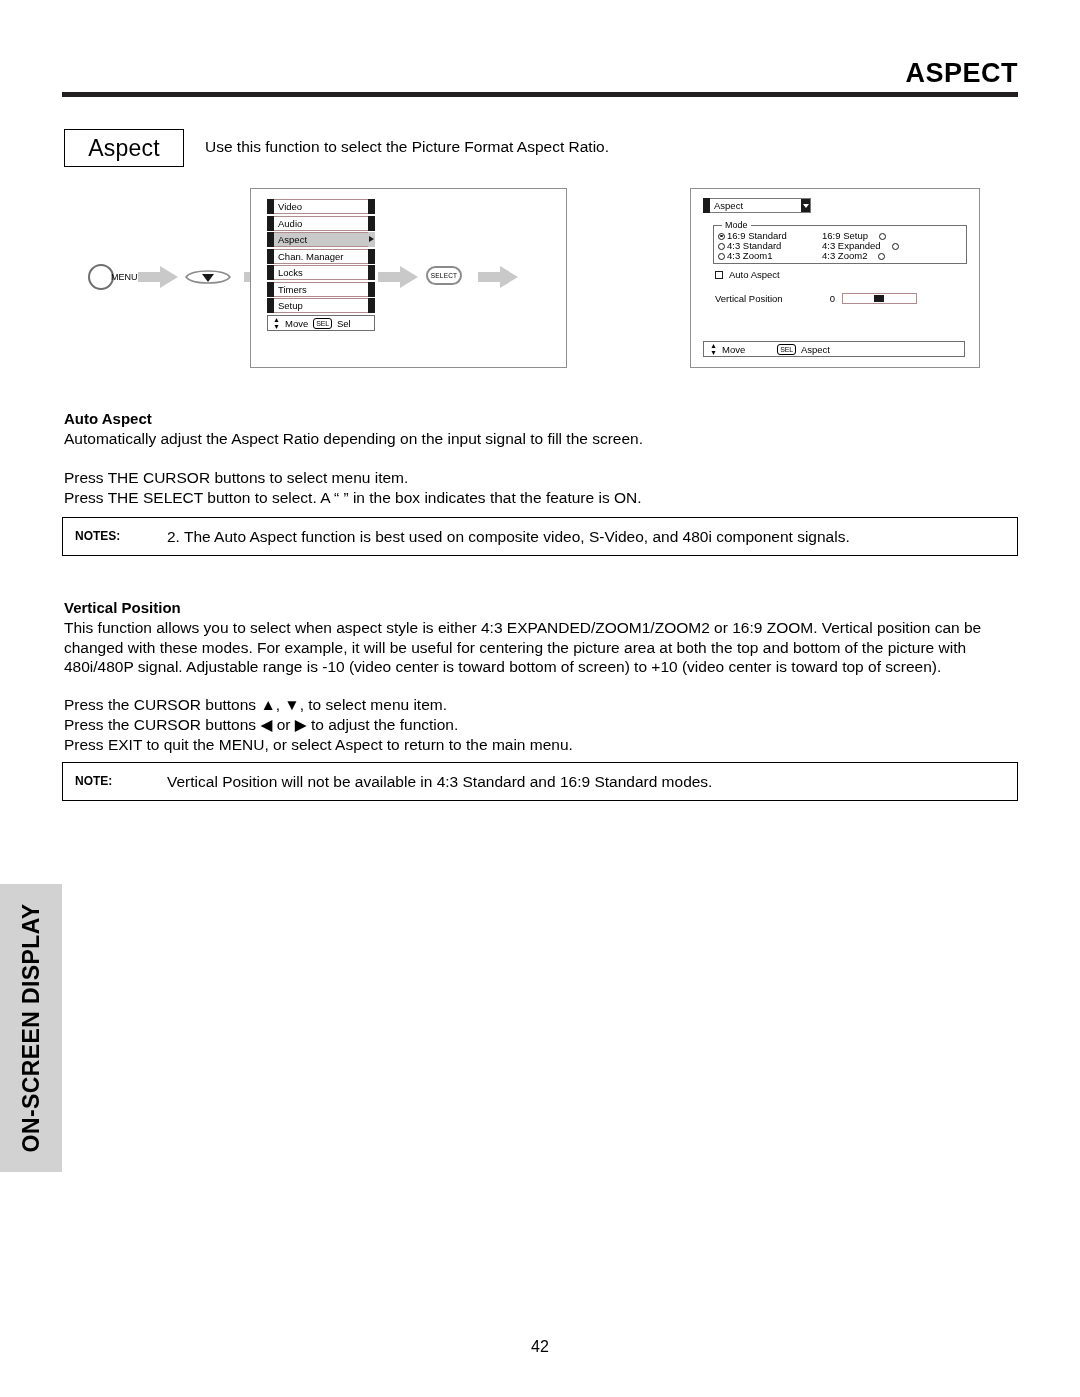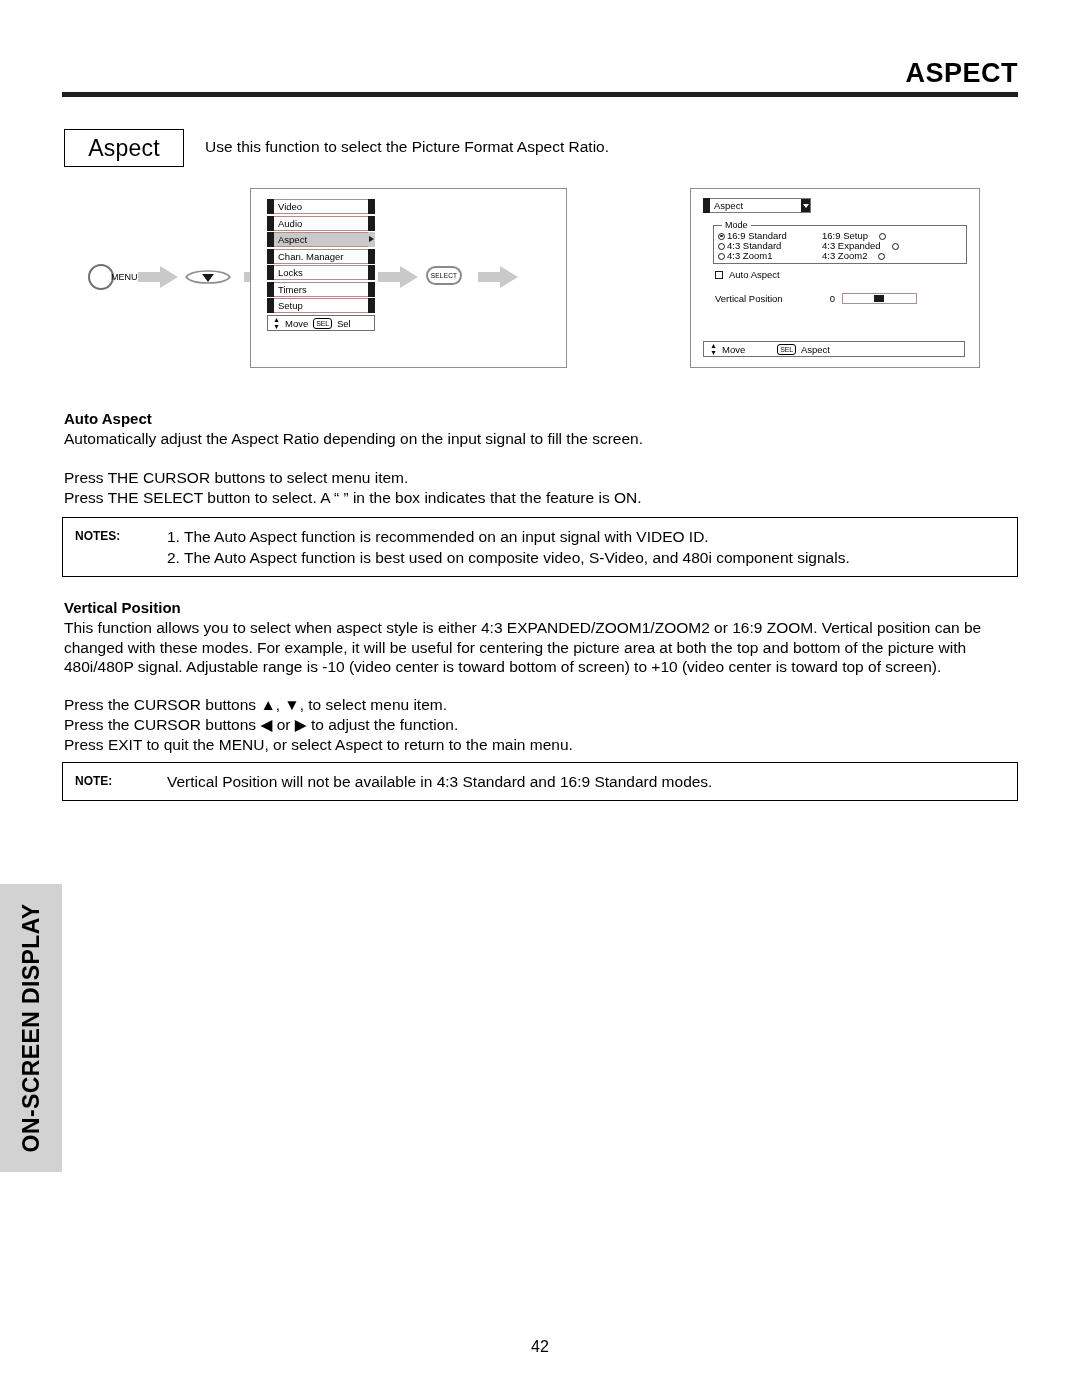--- a/index.html
+++ b/index.html
@@ -601,21 +601,20 @@
 
 <div class="body-block" style="top:468px;">
   <div class="para">Press THE CURSOR buttons to select menu item.</div>
   <div class="para">Press THE SELECT button to select.  A “ ” in the box indicates that the feature is ON.</div>
 </div>
 
 <div class="note-box" style="top:517px;">
   <div class="note-inner">
     <div class="note-label">NOTES:</div>
     <div class="note-items">
-      <div>1. The Auto Aspect function is recommended on an input signal with VIDEO ID.</div>
       <div>2. The Auto Aspect function is best used on composite video, S-Video, and 480i component signals.</div>
     </div>
   </div>
 </div>
 
 <div class="body-block" style="top:598px;">
   <div class="hd">Vertical Position</div>
   <div class="para tight">This function allows you to select when aspect style is either 4:3 EXPANDED/ZOOM1/ZOOM2 or 16:9 ZOOM.  Vertical position can be</div>
   <div class="para tight">changed with these modes.  For example, it will be useful for centering the picture area at both the top and bottom of the picture with</div>
   <div class="para tight">480i/480P signal.  Adjustable range is -10 (video center is toward bottom of screen) to +10 (video center is toward top of screen).</div>

